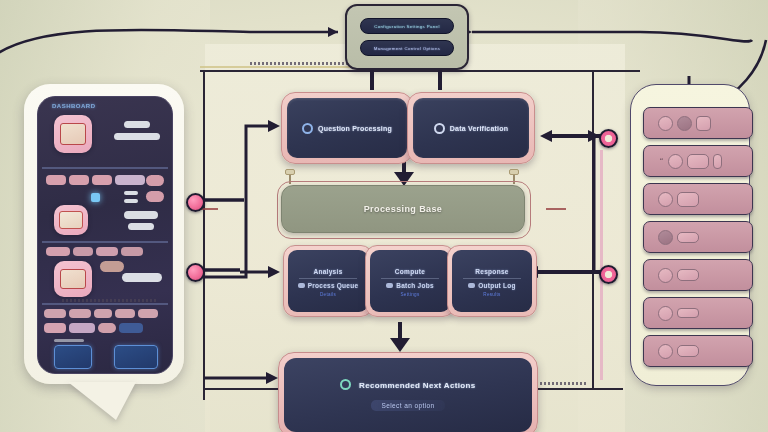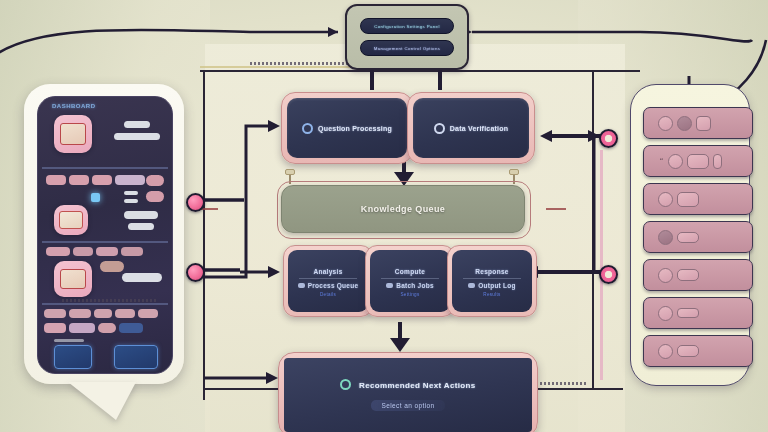--- a/index.html
+++ b/index.html
@@ -152,21 +152,21 @@
   
   .bottomcard{
     position:absolute;left:278px;top:352px;width:248px;height:74px;
     background:linear-gradient(180deg,#f3cfcb 0%,#e4afae 100%);
     border:1px solid #c68c8c;border-radius:16px;padding:5px;
     box-shadow:0 3px 8px rgba(50,40,60,.3);
   }
   .bottomcard .inner{
     width:100%;height:100%;box-sizing:border-box;
     background:linear-gradient(170deg,#3c4362 0%,#2f3552 55%,#262b45 100%);
-    border-radius:4px;
+    border-radius:12px;
     display:flex;flex-direction:column;align-items:center;
     justify-content:center;gap:10px;
   }
   .bottomcard .t1{
     font-size:8px;color:#e5ecfa;letter-spacing:.35px;font-weight:bold;
     text-shadow:0 0 2px rgba(190,215,250,.7);filter:blur(.5px);
   }
   .bottomcard .t2{
     font-size:6.5px;color:#b9c7ee;letter-spacing:.4px;
     filter:blur(.5px);
@@ -359,21 +359,21 @@
     </div>
   </div>
 
   <div class="pin" style="left:289px;top:172px;height:12px;"></div>
   <div class="pinhead" style="left:285px;top:169px;"></div>
   <div class="pin" style="left:513px;top:172px;height:12px;"></div>
   <div class="pinhead" style="left:509px;top:169px;"></div>
 
   <div class="band-frame"></div>
   <div class="band">
-    <span class="bandtext">Knowledge Queue</span>
+    <span class="bandtext">Processing Base</span>
   </div>
 
   <div class="mini" style="left:283px;">
     <div class="inner">
       <span class="t1">Analysis</span>
       <span class="sep"></span>
       <span class="t2">
         <i class="glyph"></i>
         <b>Process Queue</b>
       </span>

